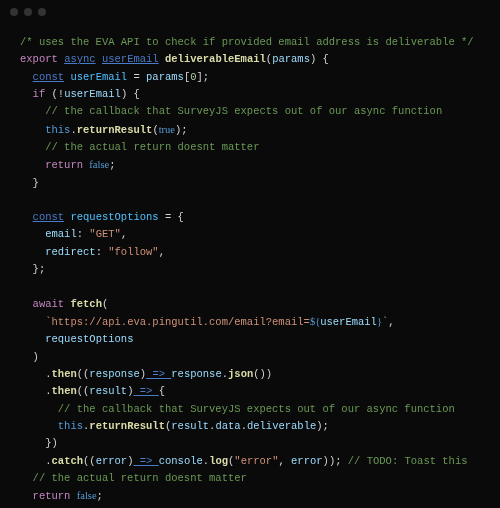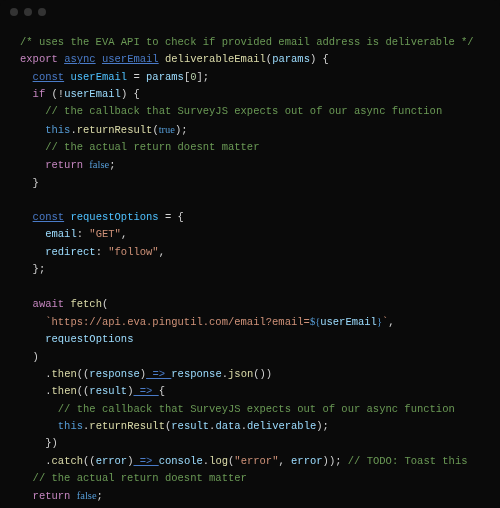--- a/index.html
+++ b/index.html
@@ -37,21 +37,21 @@
       background: #333;
     }
     .code {
       padding: 10px 20px 20px 20px;
       color: #d4d4d4;
       white-space: pre;
     }
     .c-comment { color: #6a9955; }
     .c-keyword { color: #4a7bc8; text-decoration: underline; }
     .c-keyword2 { color: #c586c0; }
-    .c-func { color: #dcdcaa; }
+    .c-func { color: #dcdcaa; font-weight: bold; }
     .c-var { color: #9cdcfe; text-align: center; }
     .c-const { color: #4fc1ff; }
     .c-string { color: #ce9178; }
     .c-num { color: #b5cea8; }
     .c-bool { color: #569cd6; font-family: Liberation Serif, serif; }
     .c-paren { color: #d4d4d4; }
     .c-op { color: #d4d4d4; }
     .c-this { color: #569cd6; }
   </style>
 </head>

